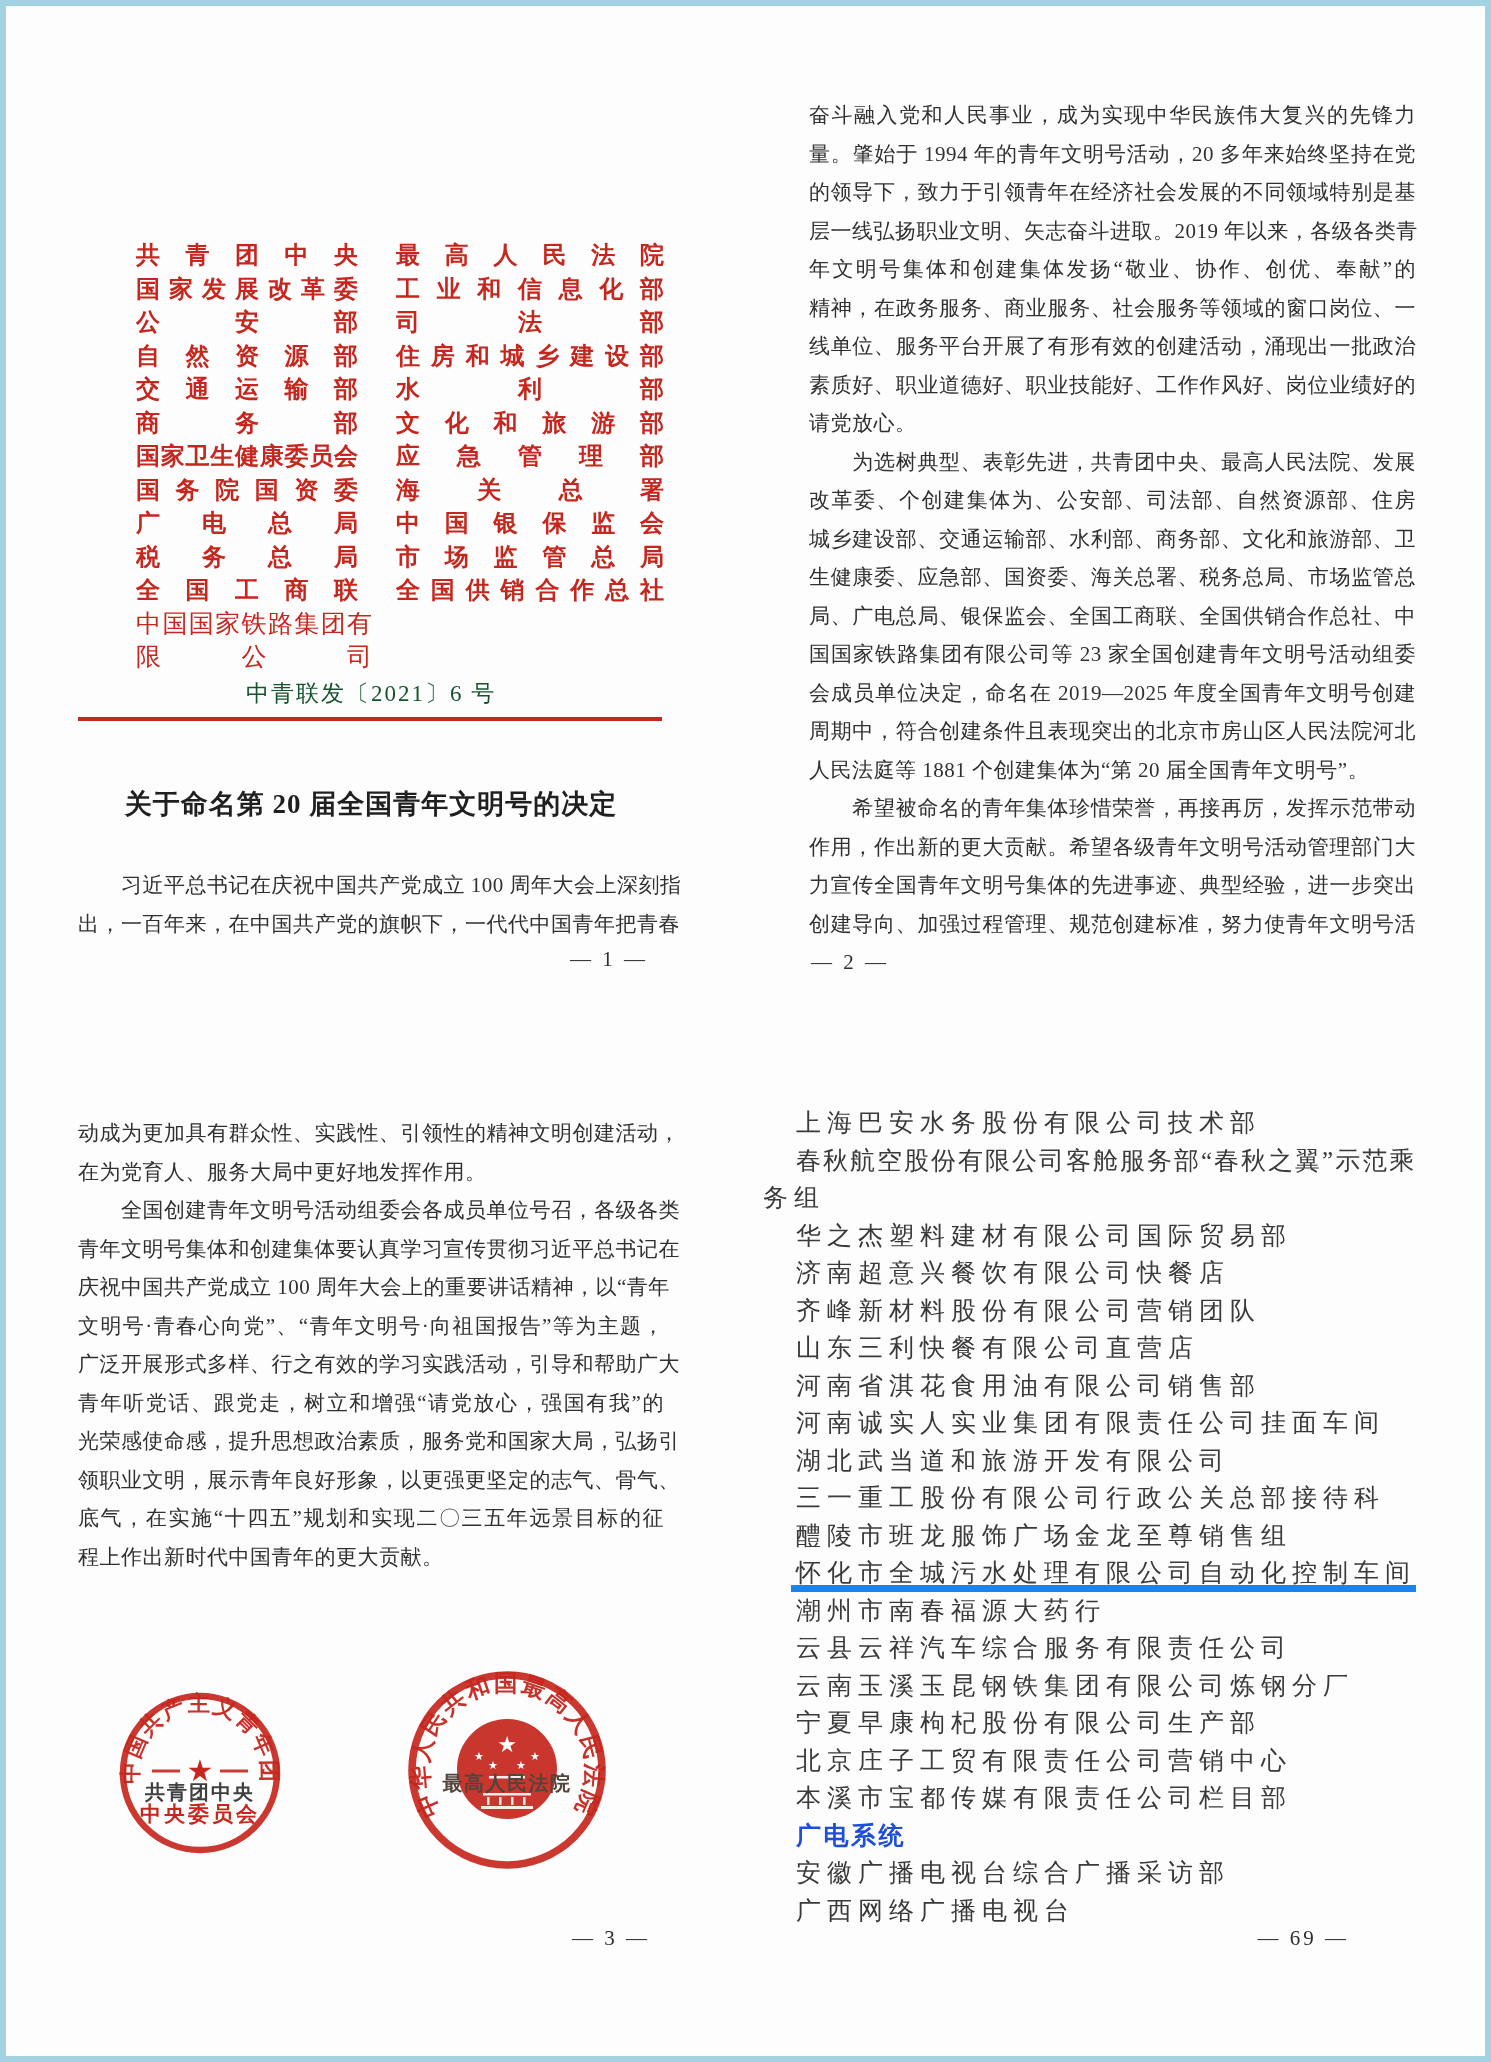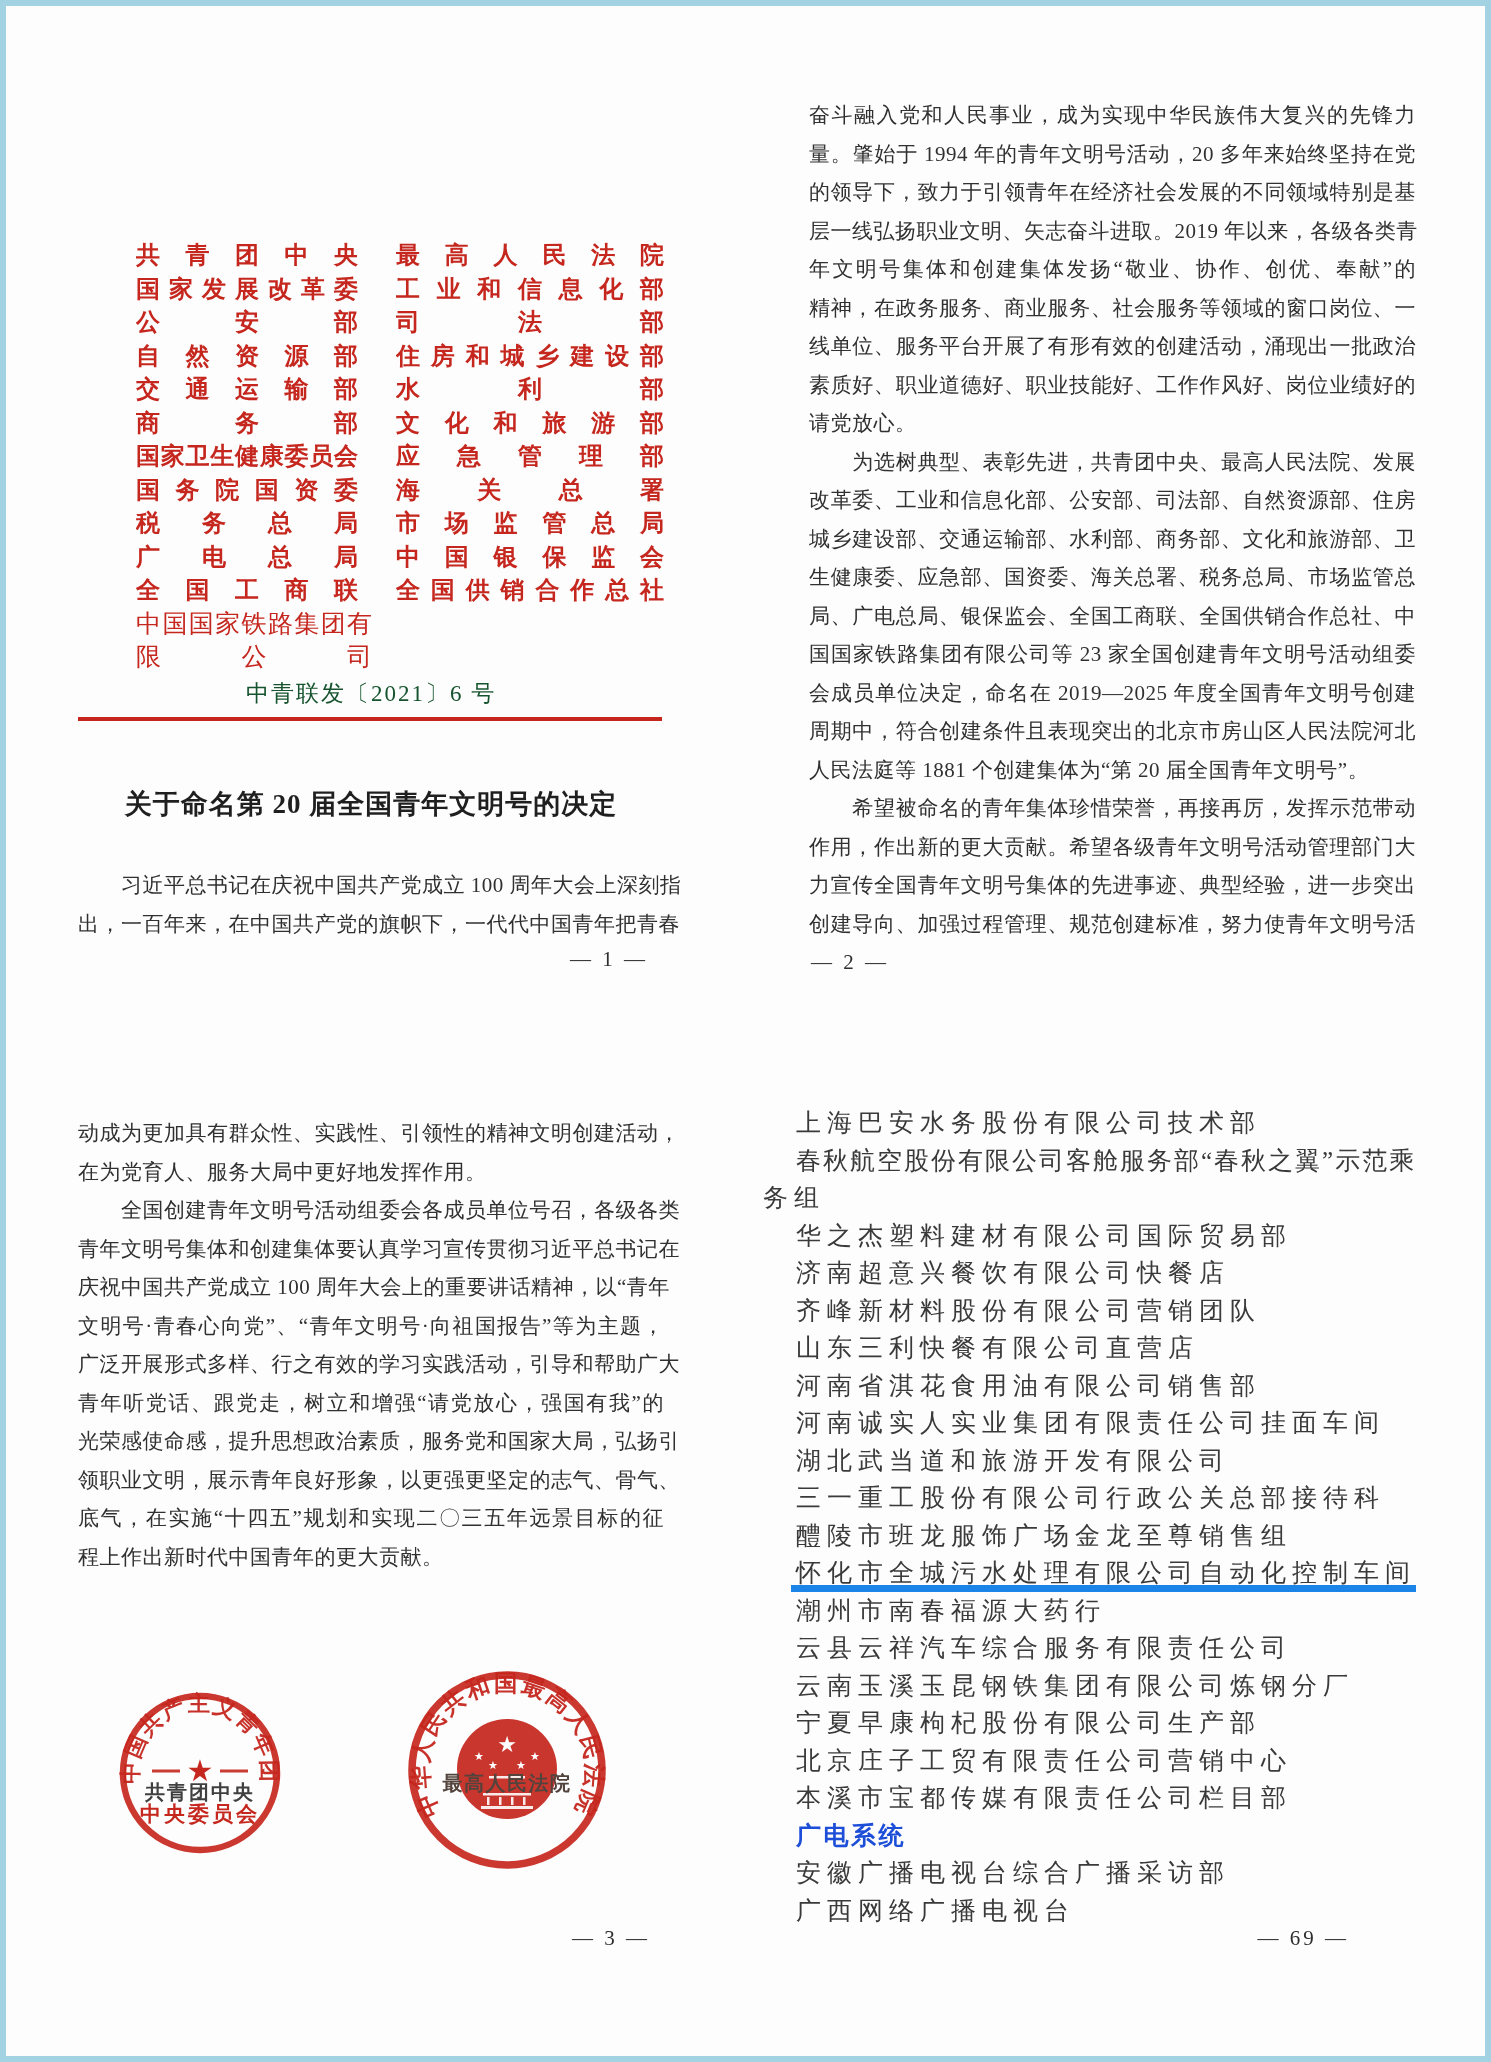--- a/index.html
+++ b/index.html
@@ -89,26 +89,26 @@
       </div>
       <div class="org-row">
         <span class="org-left">国家卫生健康委员会</span>
         <span class="org-right">应急管理部</span>
       </div>
       <div class="org-row">
         <span class="org-left">国务院国资委</span>
         <span class="org-right">海关总署</span>
       </div>
       <div class="org-row">
+        <span class="org-left">广电总局</span>
+        <span class="org-right">中国银保监会</span>
+      </div>
+      <div class="org-row">
         <span class="org-left">税务总局</span>
         <span class="org-right">市场监管总局</span>
-      </div>
-      <div class="org-row">
-        <span class="org-left">广电总局</span>
-        <span class="org-right">中国银保监会</span>
       </div>
       <div class="org-row">
         <span class="org-left">全国工商联</span>
         <span class="org-right">全国供销合作总社</span>
       </div>
     </div>
 
   <div class="abs org-last">中国国家铁路集团有限公司</div>
 
   <div class="abs docnum">中青联发〔2021〕6 号</div>
@@ -128,21 +128,21 @@
       <div class="tline fill">奋斗融入党和人民事业，成为实现中华民族伟大复兴的先锋力</div>
       <div class="tline fill">量。肇始于 1994 年的青年文明号活动，20 多年来始终坚持在党</div>
       <div class="tline fill">的领导下，致力于引领青年在经济社会发展的不同领域特别是基</div>
       <div class="tline fill">层一线弘扬职业文明、矢志奋斗进取。2019 年以来，各级各类青</div>
       <div class="tline fill">年文明号集体和创建集体发扬“敬业、协作、创优、奉献”的</div>
       <div class="tline fill">精神，在政务服务、商业服务、社会服务等领域的窗口岗位、一</div>
       <div class="tline fill">线单位、服务平台开展了有形有效的创建活动，涌现出一批政治</div>
       <div class="tline fill">素质好、职业道德好、职业技能好、工作作风好、岗位业绩好的</div>
       <div class="tline">请党放心。</div>
       <div class="tline fill">　　为选树典型、表彰先进，共青团中央、最高人民法院、发展</div>
-      <div class="tline fill">改革委、工业和信息化部、公安部、司法部、自然资源部、住房</div>
+      <div class="tline fill">改革委、个创建集体为、公安部、司法部、自然资源部、住房</div>
       <div class="tline fill">城乡建设部、交通运输部、水利部、商务部、文化和旅游部、卫</div>
       <div class="tline fill">生健康委、应急部、国资委、海关总署、税务总局、市场监管总</div>
       <div class="tline fill">局、广电总局、银保监会、全国工商联、全国供销合作总社、中</div>
       <div class="tline fill">国国家铁路集团有限公司等 23 家全国创建青年文明号活动组委</div>
       <div class="tline fill">会成员单位决定，命名在 2019—2025 年度全国青年文明号创建</div>
       <div class="tline fill">周期中，符合创建条件且表现突出的北京市房山区人民法院河北</div>
       <div class="tline">人民法庭等 1881 个创建集体为“第 20 届全国青年文明号”。</div>
       <div class="tline fill">　　希望被命名的青年集体珍惜荣誉，再接再厉，发挥示范带动</div>
       <div class="tline fill">作用，作出新的更大贡献。希望各级青年文明号活动管理部门大</div>
       <div class="tline fill">力宣传全国青年文明号集体的先进事迹、典型经验，进一步突出</div>

